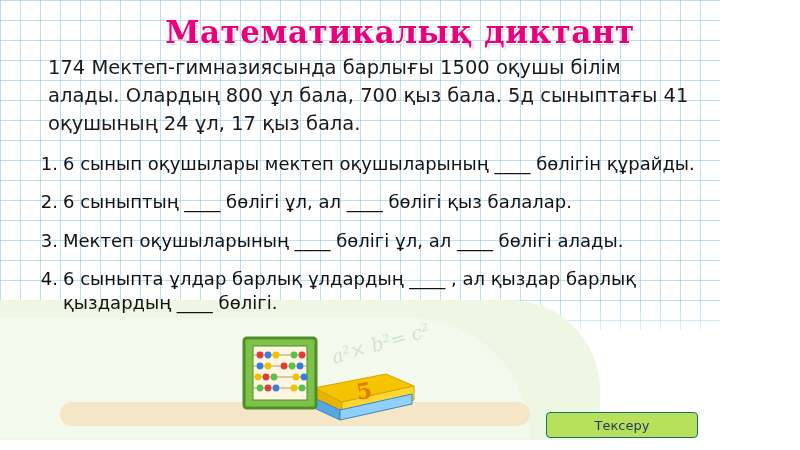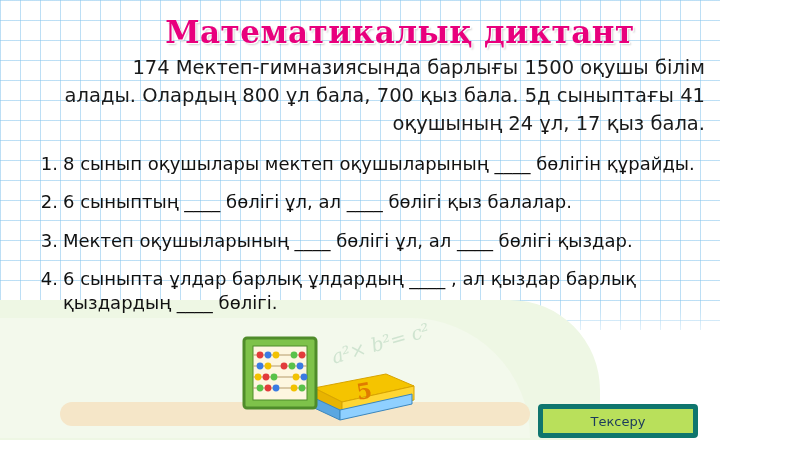--- a/index.html
+++ b/index.html
@@ -85,27 +85,26 @@
     text-align: center;
     font-family: "DejaVu Serif", serif;
     font-weight: bold;
     font-size: 31px;
     color: #e8007d;
     letter-spacing: 0.5px;
     text-shadow: 1px 1px 0 #ffffff, 2px 2px 2px rgba(0,0,0,0.18);
   }
   .intro {
     position: absolute;
-    left: 55px;
+    left: 48px;
     top: 54px;
     width: 650px;
     font-size: 19.5px;
     line-height: 1.43;
     color: #1a1a1a;
-    text-align: right;
   }
   .tasks {
     position: absolute;
     left: 34px;
     top: 152px;
     width: 700px;
   }
   .task {
     display: flex;
     align-items: flex-start;
@@ -142,21 +141,21 @@
     color: #cfe4d0;
     transform: rotate(-16deg);
   }
   .check-btn {
     position: absolute;
     right: 22px;
     bottom: 12px;
     width: 150px;
     height: 24px;
     background: #b9e05b;
-    border: 5px solid #0f766e;
+    border: 1px solid #0f766e;
     border-radius: 4px;
     color: #1b3a5c;
     font-size: 13px;
     display: flex;
     align-items: center;
     justify-content: center;
     cursor: pointer;
   }
 </style>
 </head>
@@ -172,29 +171,29 @@
   <div class="desk-shadow"></div>
   <div class="desk-strip"></div>
 
   <div class="title">Математикалық диктант</div>
 
   <div class="intro">174  Мектеп-гимназиясында барлығы 1500 оқушы білім алады. Олардың 800 ұл бала, 700 қыз бала.  5д сыныптағы 41 оқушының 24 ұл, 17 қыз бала.</div>
 
   <div class="tasks">
     <div class="task">
       <div class="task-num">1.</div>
-      <div class="task-text">8 сынып оқушылары мектеп оқушыларының ____ бөлігін құрайды.</div>
+      <div class="task-text">6 сынып оқушылары мектеп оқушыларының ____ бөлігін құрайды.</div>
     </div>
     <div class="task">
       <div class="task-num">2.</div>
       <div class="task-text">6 сыныптың ____ бөлігі ұл, ал ____ бөлігі қыз балалар.</div>
     </div>
     <div class="task">
       <div class="task-num">3.</div>
-      <div class="task-text">Мектеп оқушыларының  ____   бөлігі ұл, ал ____   бөлігі қыздар.</div>
+      <div class="task-text">Мектеп оқушыларының  ____   бөлігі ұл, ал ____   бөлігі алады.</div>
     </div>
     <div class="task">
       <div class="task-num">4.</div>
       <div class="task-text">6 сыныпта ұлдар барлық ұлдардың ____ , ал қыздар барлық қыздардың ____ бөлігі.</div>
     </div>
   </div>
 
   <div class="formula">a²× b²= c²</div>
 
   <div class="illu">

